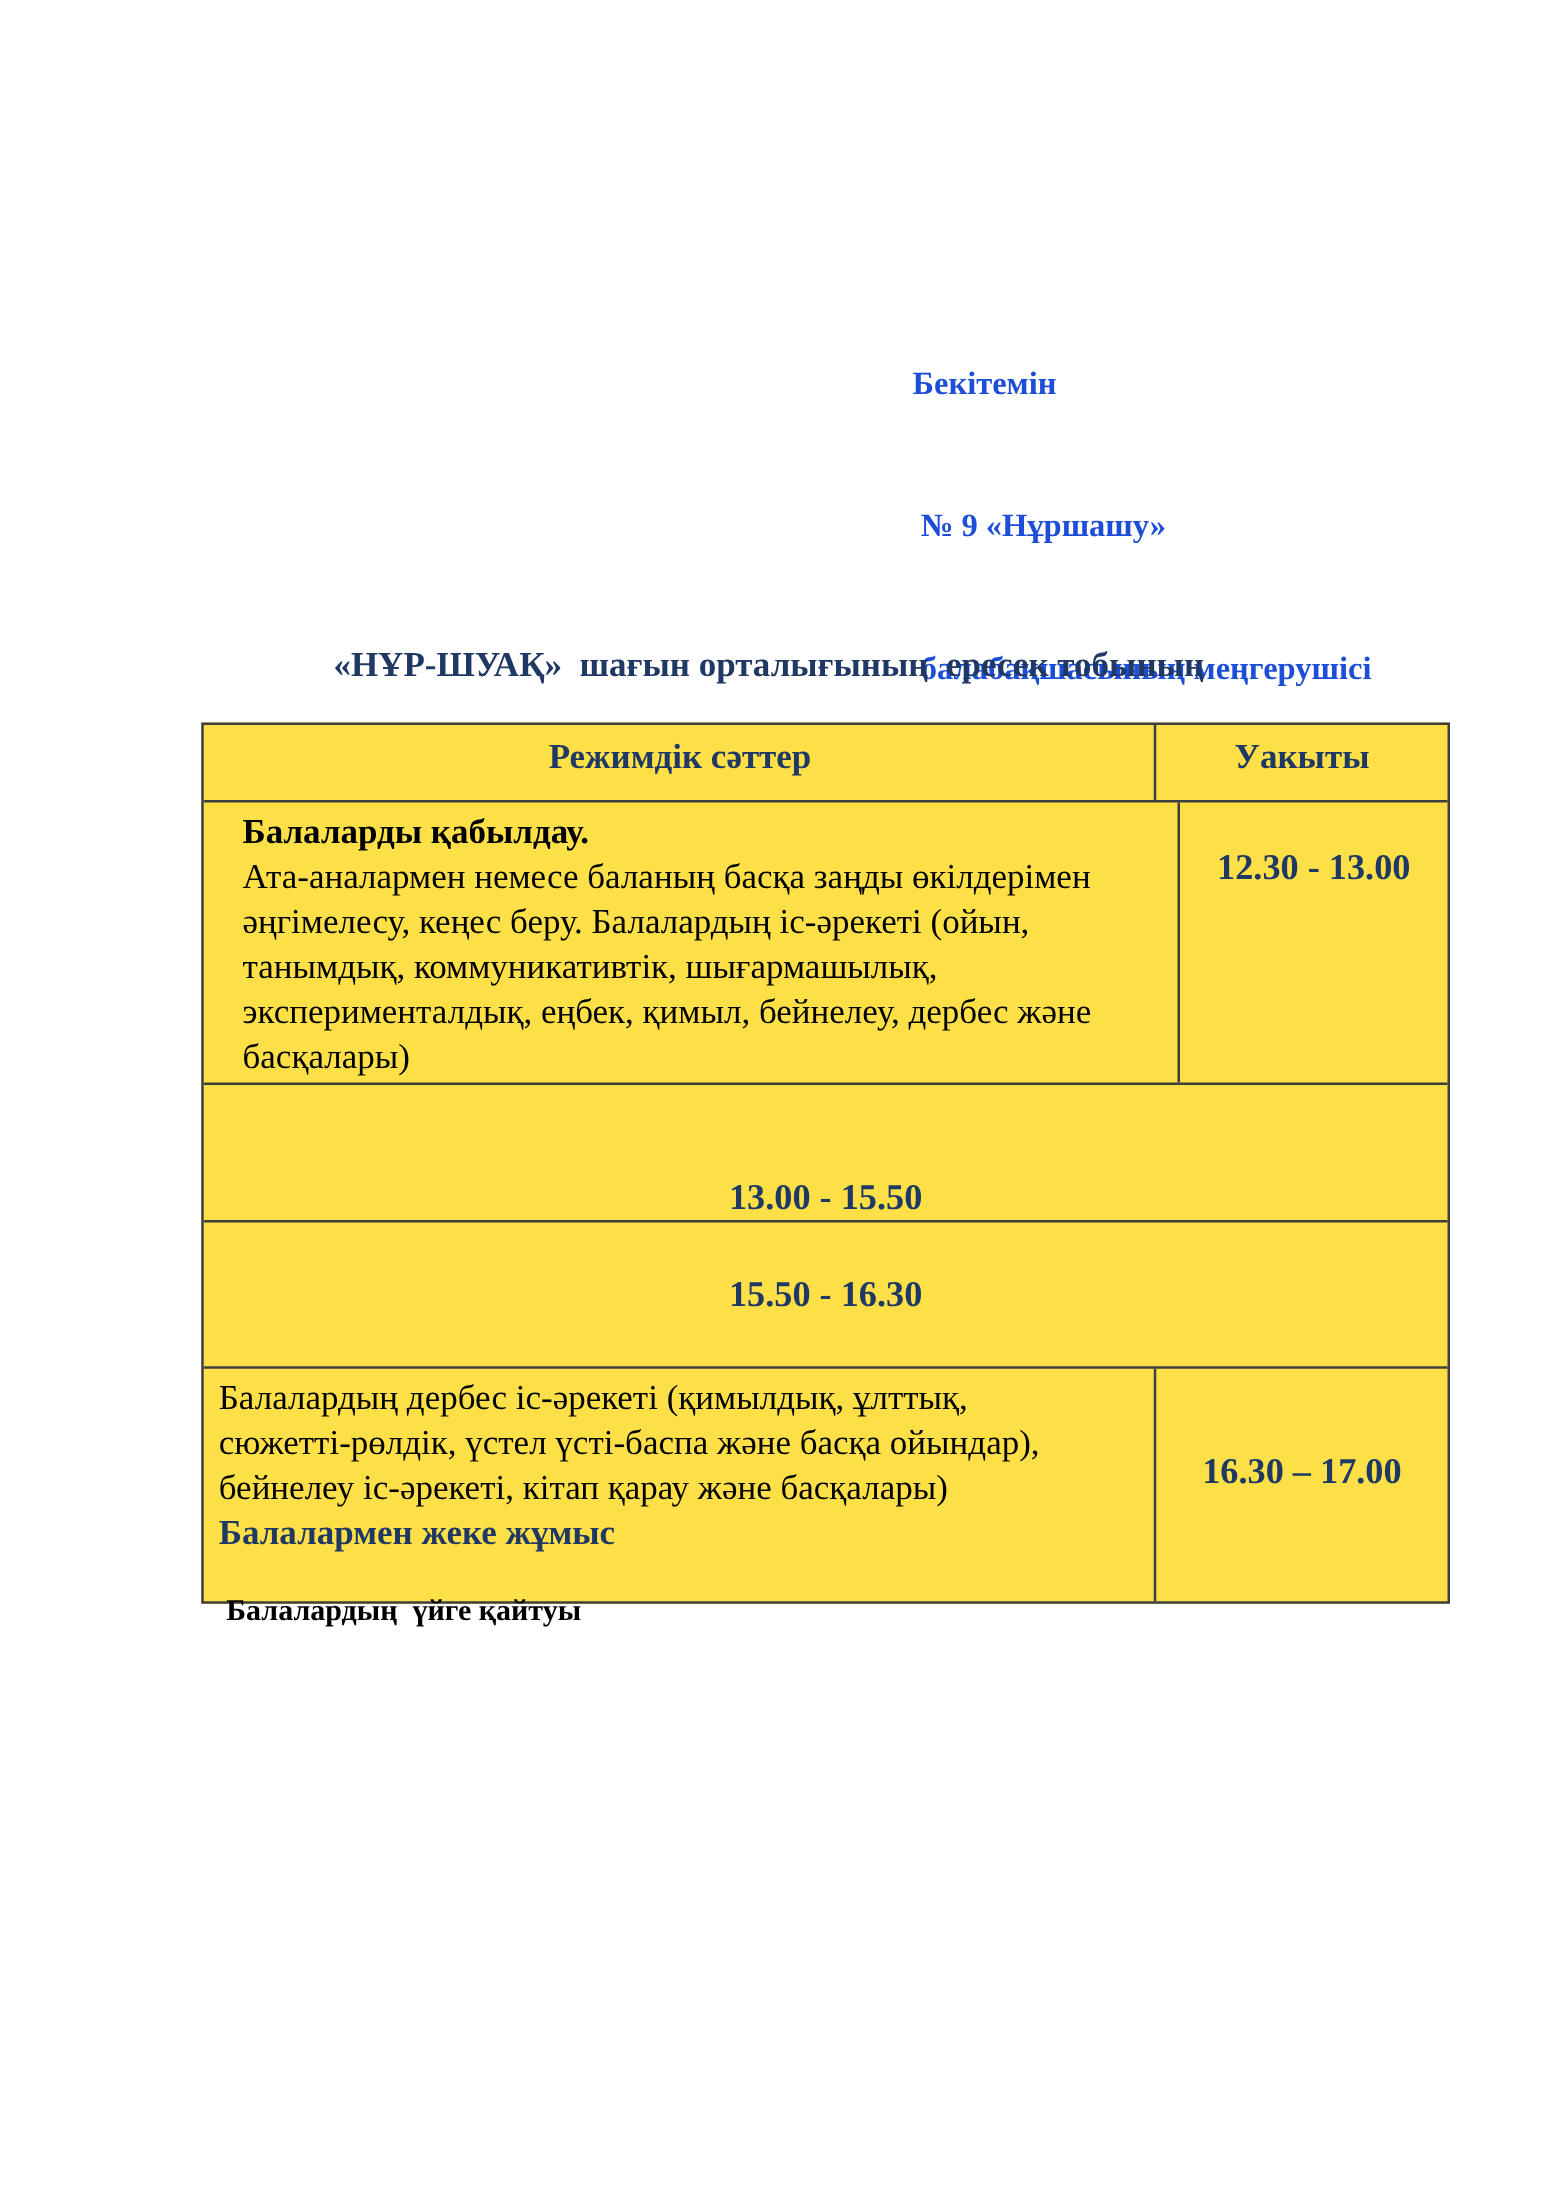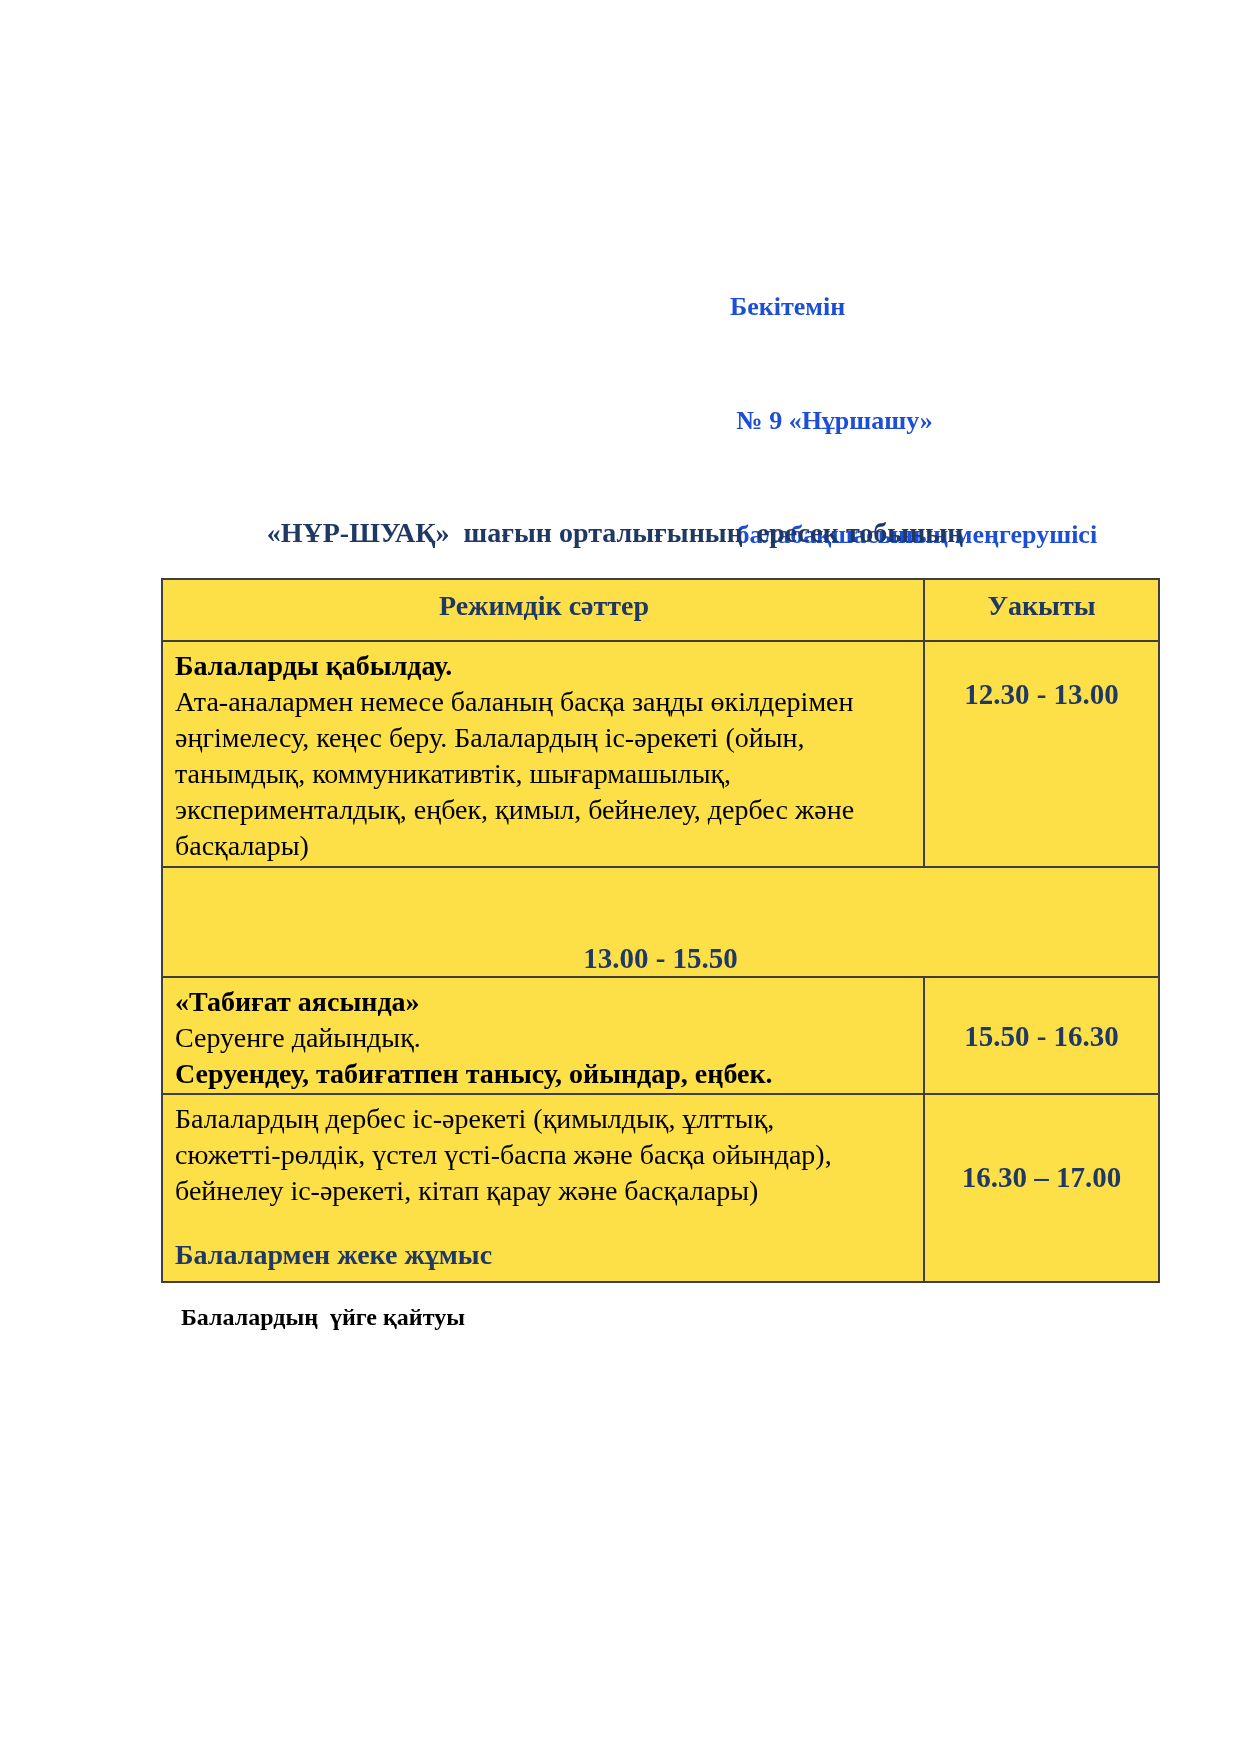--- a/index.html
+++ b/index.html
@@ -38,28 +38,28 @@
     padding:6px 10px 0 12px;
   }
   .cell-time{
     flex:1;display:flex;justify-content:center;box-sizing:border-box;
   }
   .thead .cell-main,.thead .cell-time{
     display:flex;align-items:flex-start;justify-content:center;
     padding-top:8px;
     color:#1f3864;font-weight:bold;font-size:28px;line-height:36px;
   }
-  .row-1{height:226px;}
+  .row-1{height:226px;padding-left:19px;}
   .row-2{height:110px;}
   .row-3{height:117px;}
   .row-4{height:188px;}
   .line{font-size:28px;line-height:36px;white-space:pre-wrap;}
   .line.bold{font-weight:bold;}
   .line.regular{font-weight:normal;}
-  .line.bold-navy{font-weight:bold;color:#1f3864;margin-top:28px;}
+  .line.bold-navy{font-weight:bold;color:#1f3864;}
   .line.bold-small{font-weight:bold;font-size:24px;line-height:32px;}
   .line.gap{margin-top:28px;}
   .time{font-weight:bold;color:#1f3864;font-size:29px;line-height:36px;white-space:pre;}
   .row-1 .cell-time{align-items:flex-start;padding-top:34px;}
   .row-2 .cell-time{align-items:flex-end;}
   .row-3 .cell-time{align-items:center;}
   .row-4 .cell-time{align-items:center;padding-bottom:22px;}
 </style>
 </head>
 <body>
@@ -98,25 +98,20 @@
           <div class="cell-time">
             <div class="time">12.30 - 13.00</div>
           </div>
         </div>
         <div class="trow row-2">
           <div class="cell-time">
             <div class="time">13.00 - 15.50</div>
           </div>
         </div>
         <div class="trow row-3">
-          <div class="cell-main">
-            <div class="line bold">«Табиғат аясында»</div>
-            <div class="line regular">Серуенге дайындық.</div>
-            <div class="line bold">Серуендеу, табиғатпен танысу, ойындар, еңбек.</div>
-          </div>
           <div class="cell-time">
             <div class="time">15.50 - 16.30</div>
           </div>
         </div>
         <div class="trow row-4">
           <div class="cell-main">
             <div class="line regular">Балалардың дербес іс-әрекеті (қимылдық, ұлттық,
 сюжетті-рөлдік, үстел үсті-баспа және басқа ойындар),
 бейнелеу іс-әрекеті, кітап қарау және басқалары)</div>
             <div class="line bold-navy">Балалармен жеке жұмыс</div>

